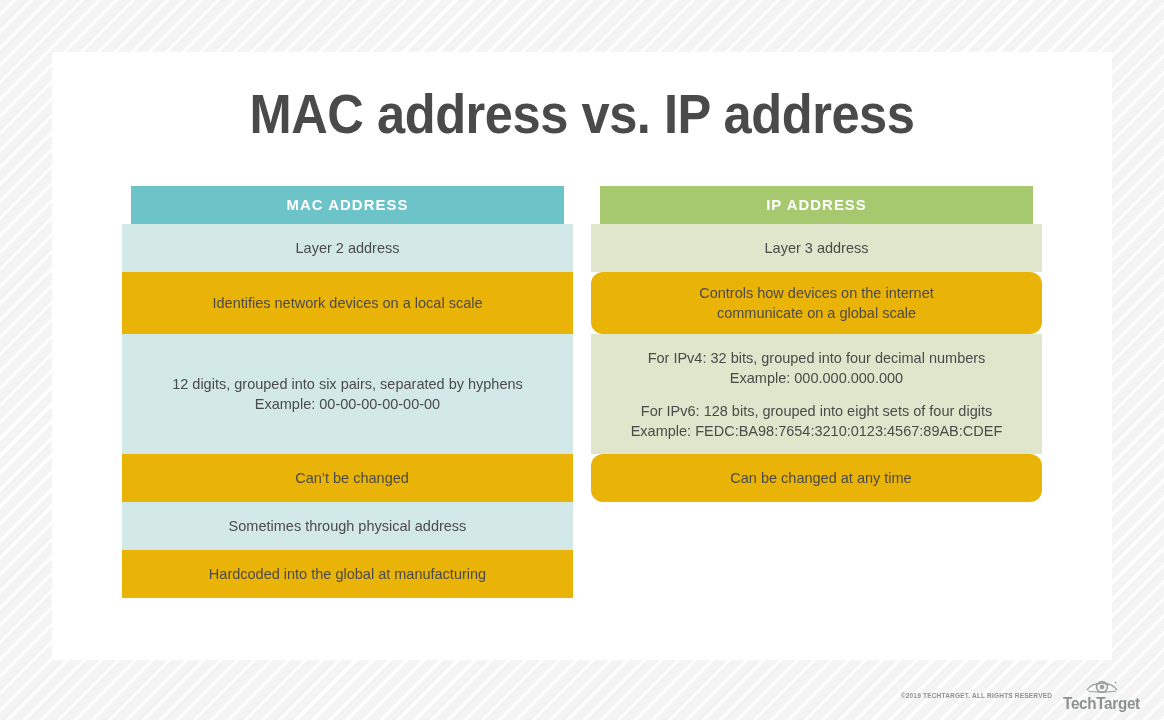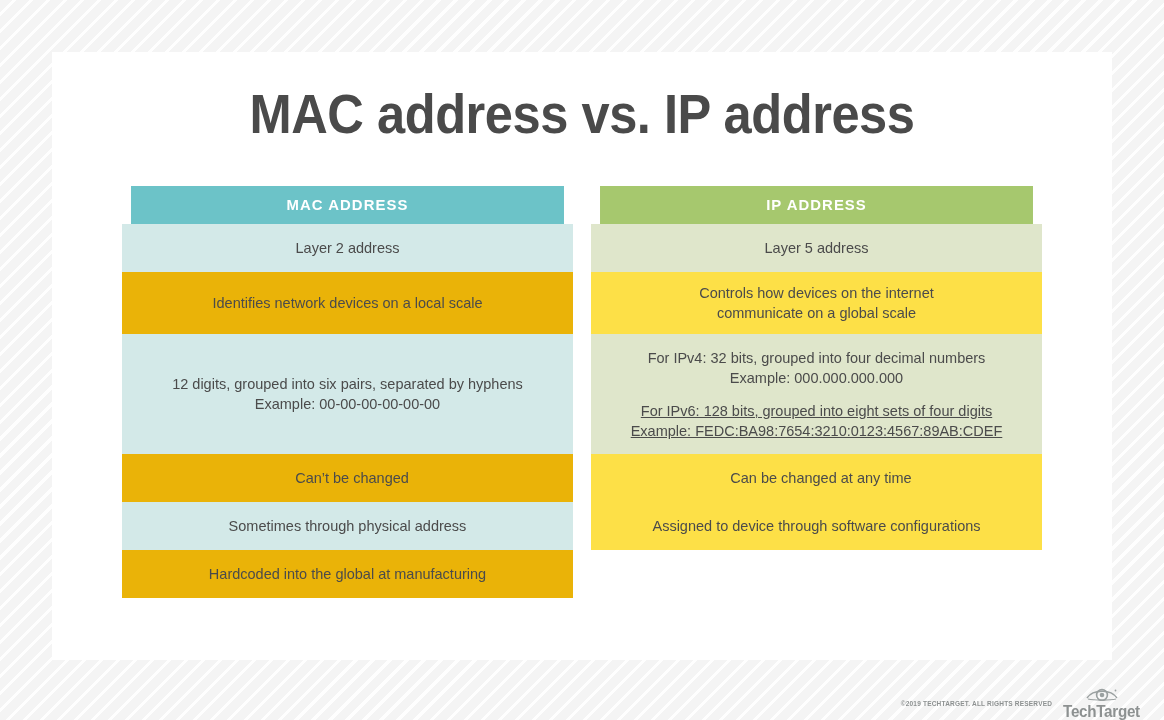--- a/index.html
+++ b/index.html
@@ -91,43 +91,42 @@
     font-size: 14.5px;
     line-height: 20px;
     padding: 6px 14px;
     box-sizing: border-box;
   }
   .cell p {
     margin: 0;
   }
   .cell p + p {
     margin-top: 13px;
-    text-decoration: underline;
   }
 
   
   .column.mac .cell.band-a { background: #d3e9e8; }
   .column.mac .cell.band-b { background: #eab308; }
   
   .column.ip  .cell.band-a { background: #dfe6cb; }
-  .column.ip  .cell.band-b { background: #fde047; }
+  .column.ip  .cell.band-b { background: #eab308; border-radius: 12px; }
 
   
   .row-0 { height: 48px; }
   .row-1 { height: 62px; }
   .row-2 { height: 120px; }
   .row-3 { height: 48px; padding-left: 23px; }
   .row-4 { height: 48px; }
   .row-5 { height: 48px; }
 
   
   #footer {
     position: absolute;
     right: 22px;
-    bottom: 0;
+    bottom: 8px;
     display: flex;
     align-items: center;
     gap: 9px;
   }
   #copyright-text {
     font-family: "Liberation Sans Narrow", "Liberation Sans", sans-serif;
     font-size: 6.5px;
     font-weight: bold;
     letter-spacing: 0.2px;
     color: #8d9191;
@@ -182,36 +181,33 @@
       </div>
       <div class="cell band-b row-5">
         <p>Hardcoded into the global at manufacturing</p>
       </div>
     </div>
 
     <div class="column ip">
       <div class="col-header">IP ADDRESS</div>
 
       <div class="cell band-a row-0">
-        <p>Layer 5 address</p>
+        <p>Layer 3 address</p>
       </div>
       <div class="cell band-b row-1">
         <p>Controls how devices on the internet<br>communicate on a global scale</p>
       </div>
       <div class="cell band-a row-2">
         <div>
           <p>For IPv4: 32 bits, grouped into four decimal numbers<br>Example: 000.000.000.000</p>
           <p>For IPv6: 128 bits, grouped into eight sets of four digits<br>Example: FEDC:BA98:7654:3210:0123:4567:89AB:CDEF</p>
         </div>
       </div>
       <div class="cell band-b row-3">
         <p>Can be changed at any time</p>
-      </div>
-      <div class="cell band-b row-5">
-        <p>Assigned to device through software configurations</p>
       </div>
     </div>
 
   </div>
 </div>
 
 <div id="footer">
   <div id="copyright-text">©2019 TECHTARGET. ALL RIGHTS RESERVED</div>
   <div id="techtarget-logo">
     <span id="techtarget-eye-icon">

